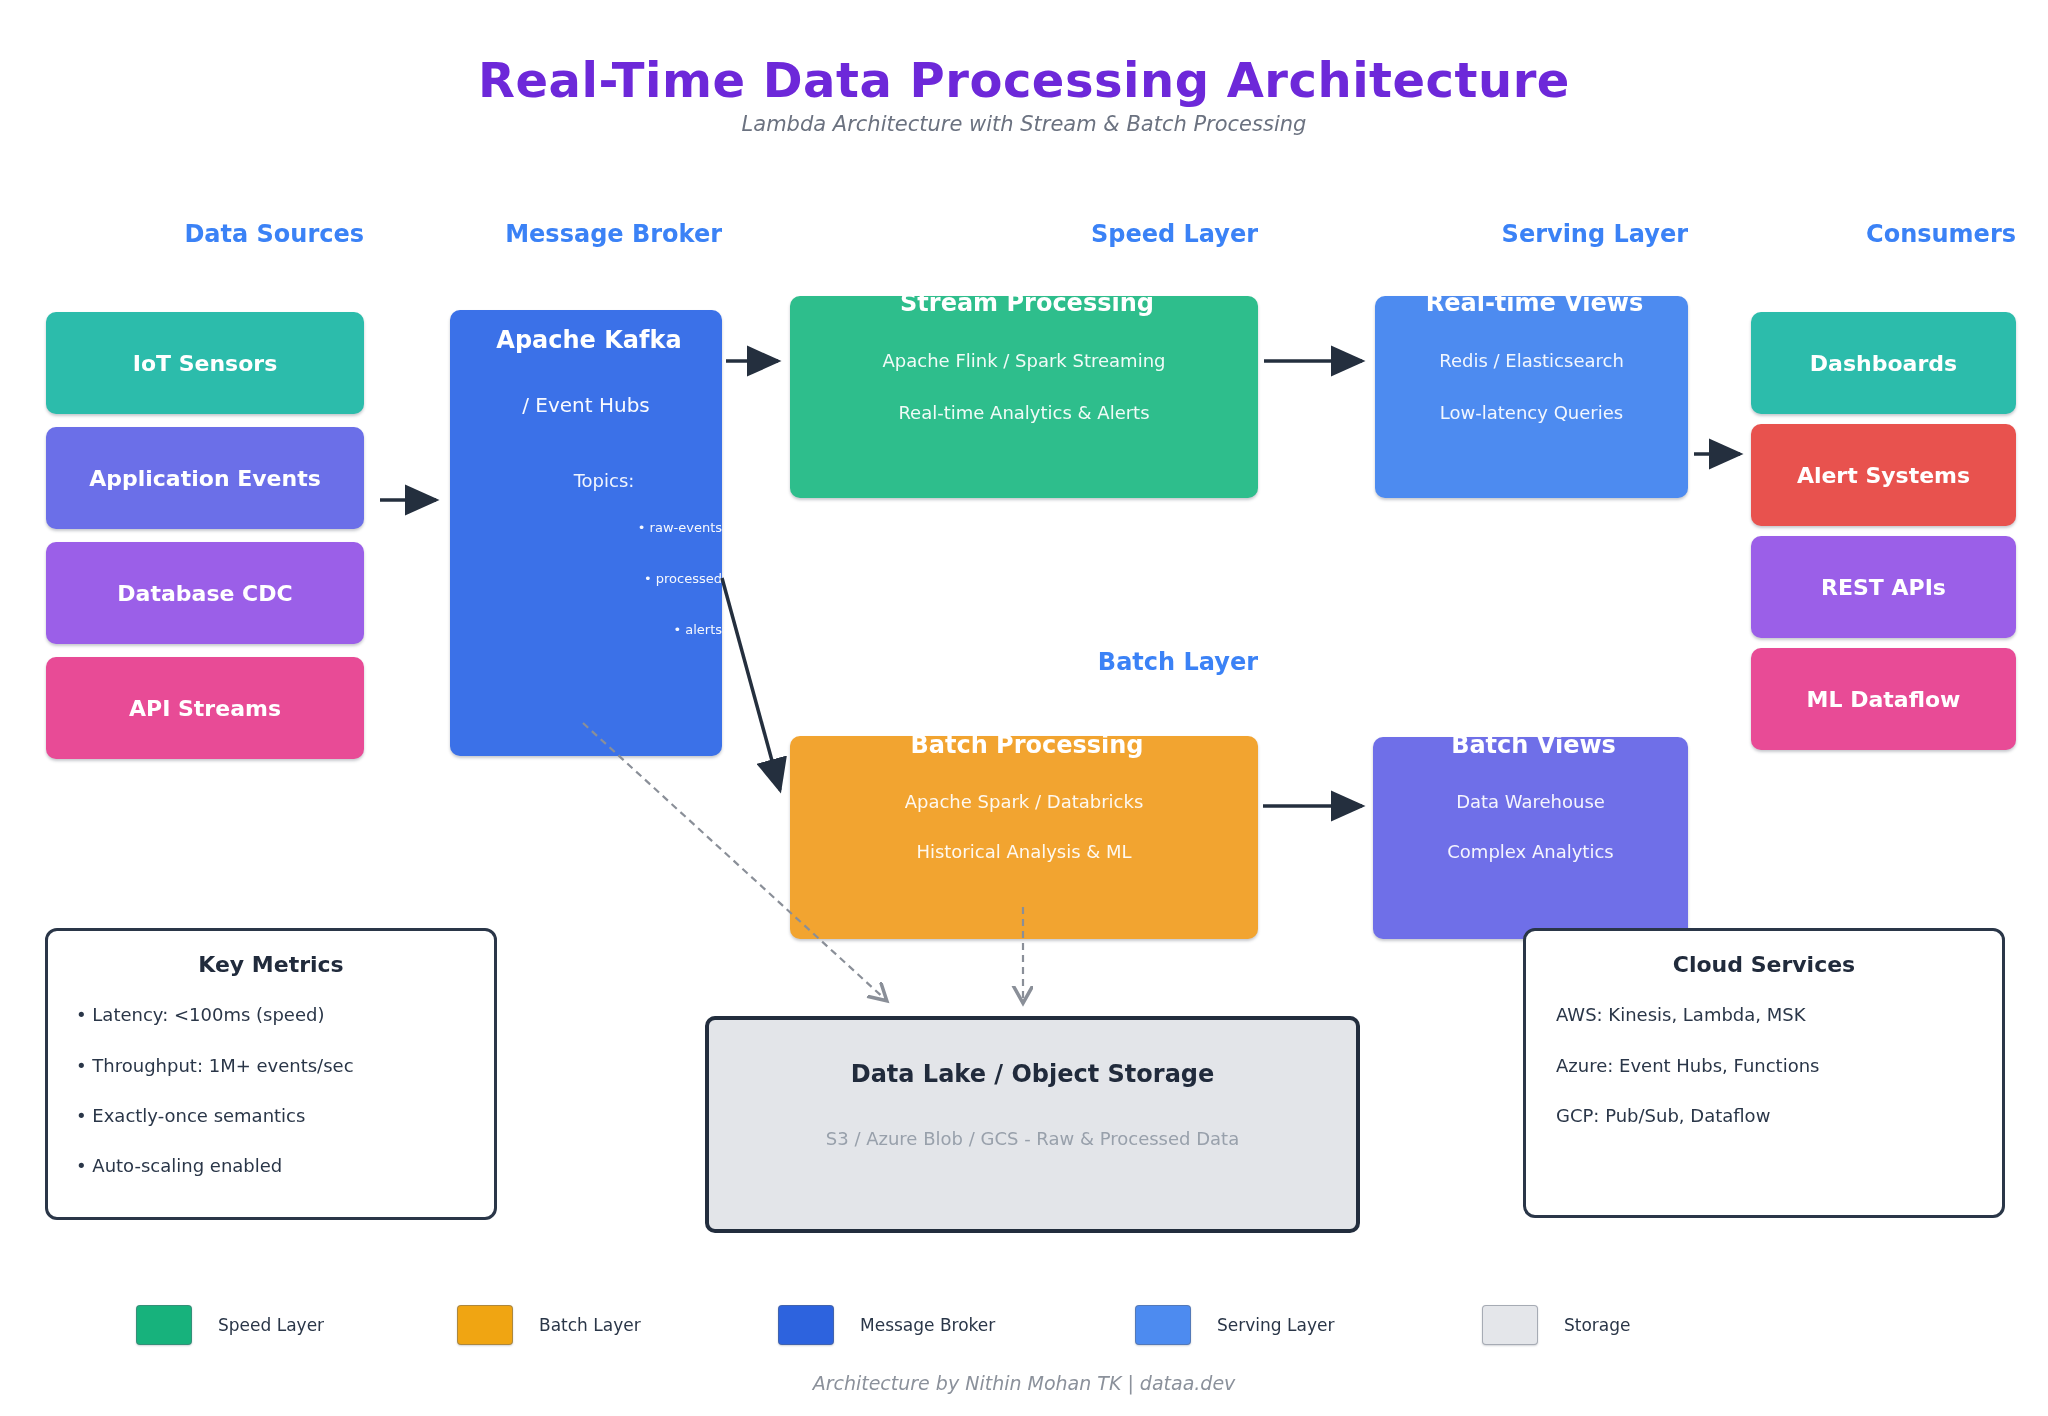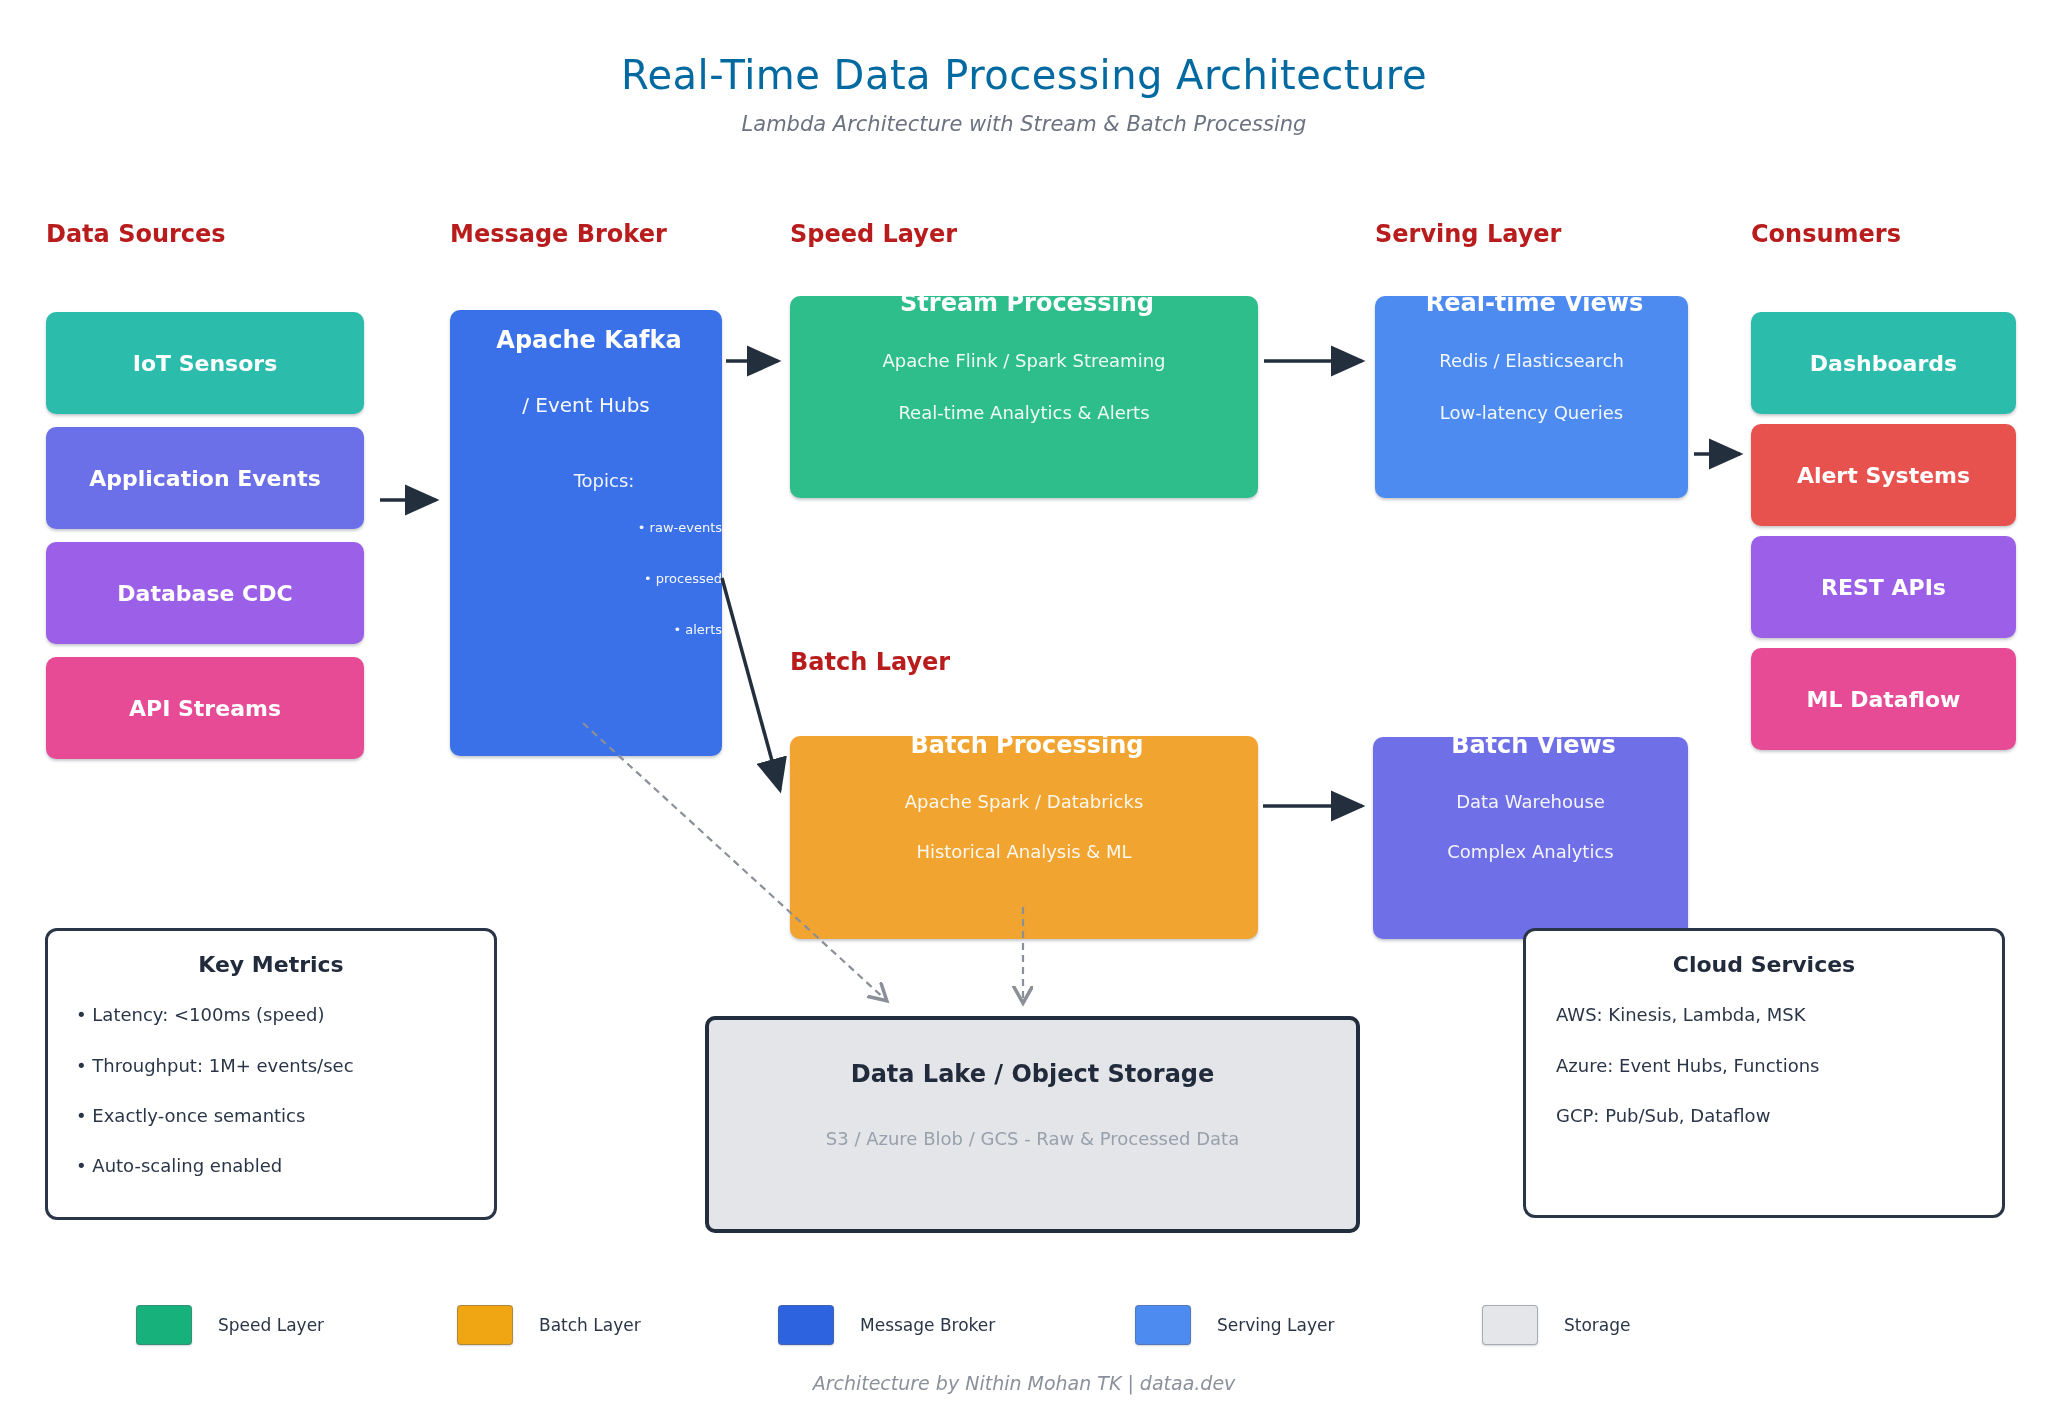--- a/index.html
+++ b/index.html
@@ -3,24 +3,24 @@
 <meta charset="utf-8">
 <style>
   * { margin: 0; padding: 0; box-sizing: border-box; }
   html, body { background: #ffffff; }
   body { font-family: "DejaVu Sans", "Liberation Sans", sans-serif; color: #212b3c; }
   #canvas { position: relative; width: 2048px; height: 1416px; background: #ffffff; overflow: hidden; }
 
   .abs { position: absolute; }
   .center { text-align: center; }
 
-  .page-title { font-size: 40px; font-weight: normal; color: #0369a1; letter-spacing: 0.5px; }
+  .page-title { font-size: 48px; font-weight: bold; color: #6d28d9; letter-spacing: 0.5px; }
   .page-subtitle { font-size: 21px; font-style: italic; color: #6b7280; }
 
-  .col-header { font-size: 24px; font-weight: bold; color: #b91c1c; text-align: left; }
+  .col-header { font-size: 24px; font-weight: bold; color: #3b82f6; text-align: right; }
 
   .node {
     position: absolute;
     border-radius: 10px;
     box-shadow: 0 2px 3px rgba(30,41,59,0.25);
     display: flex; align-items: center; justify-content: center; margin-top: 36px;
   }
   .node-label { color: #ffffff; font-weight: bold; font-size: 22px; text-align: center; }
 
   .box-title { color: #ffffff; font-weight: bold; font-size: 24px; text-align: center; position: absolute; padding-left: 6px; }

